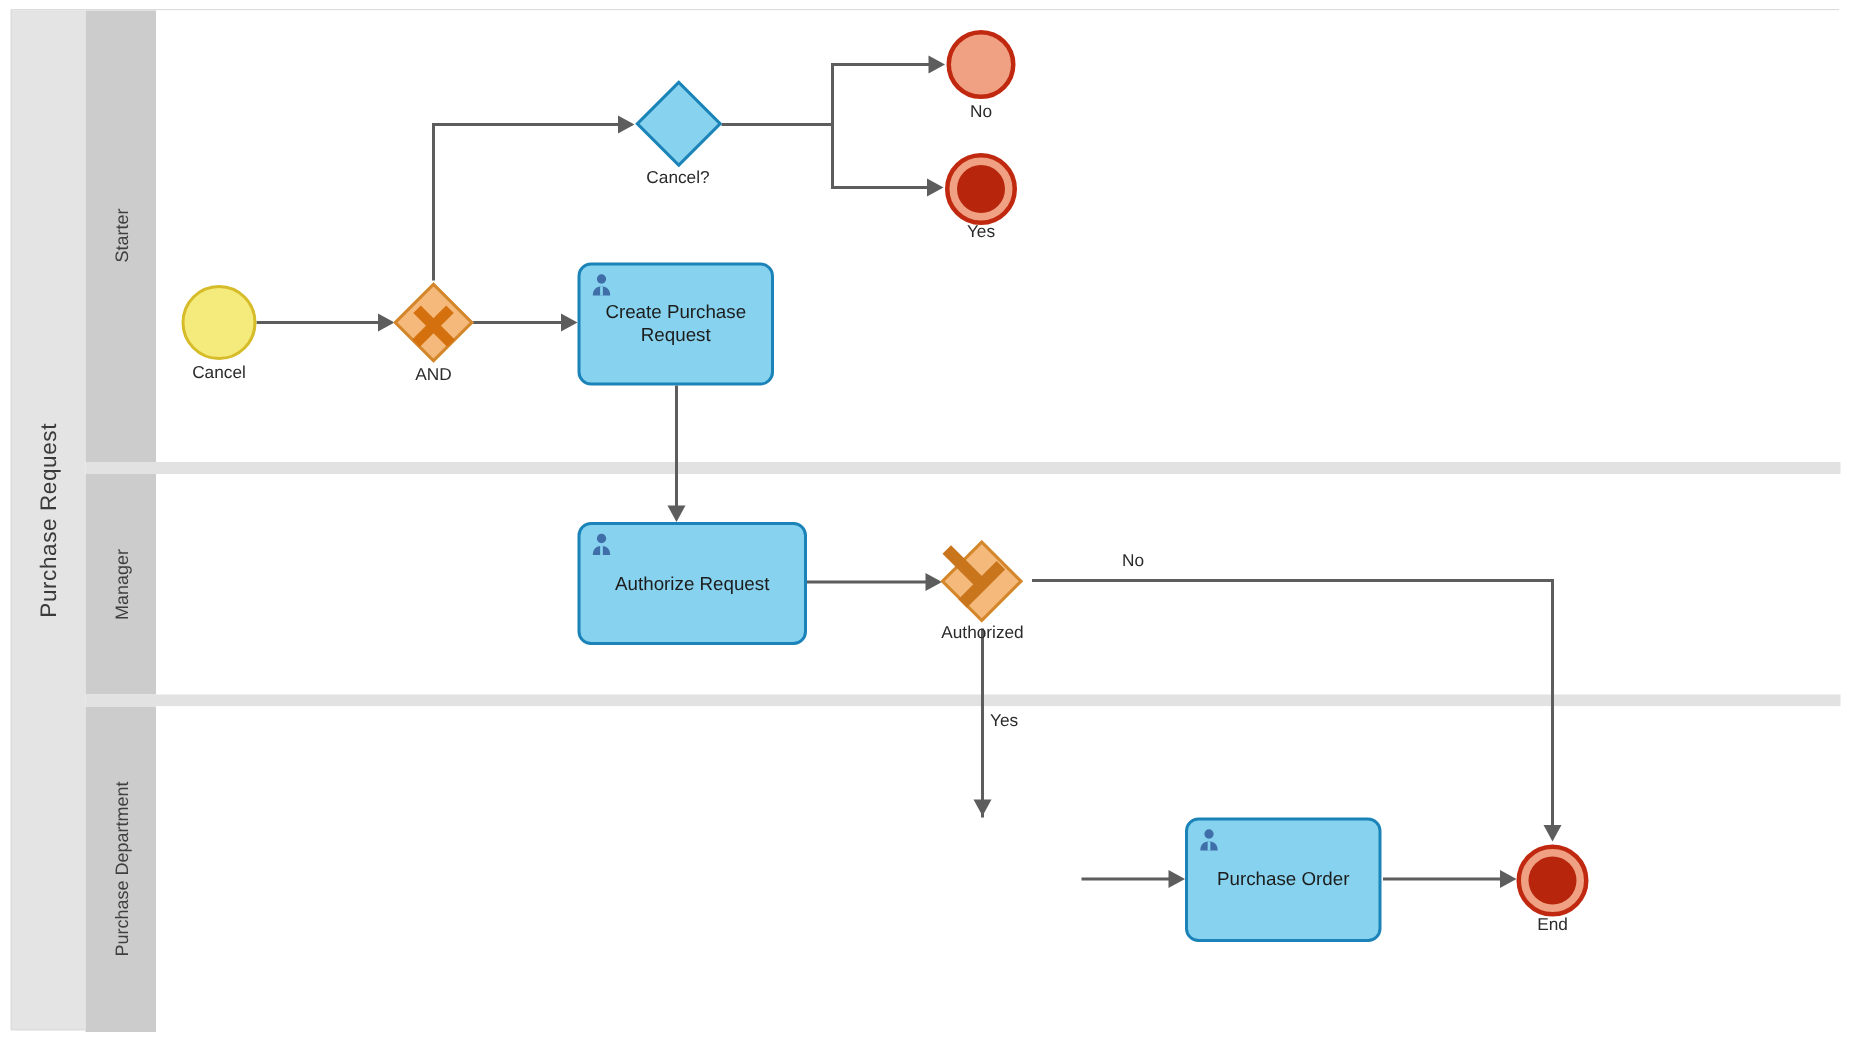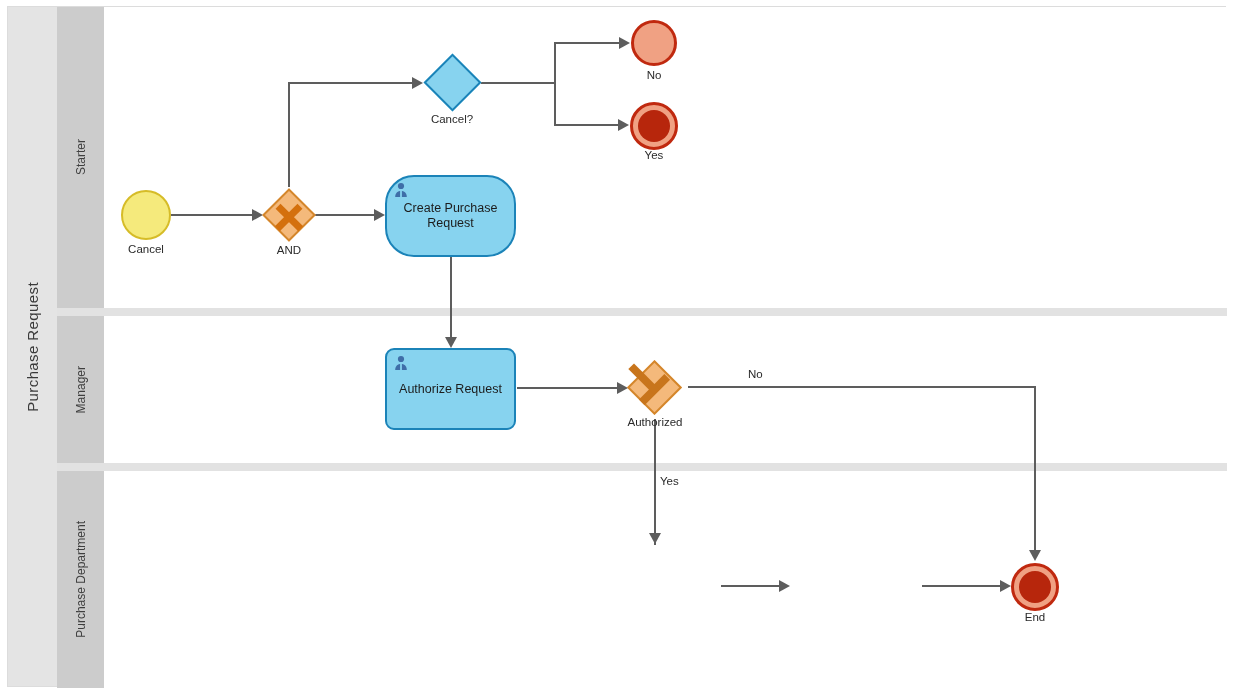--- a/index.html
+++ b/index.html
@@ -153,44 +153,52 @@
   <div class="elabel" style="left:412px;top:113px;width:80px;text-align:center;">Cancel?</div>
 
   <div class="shape ev ev-end-plain" style="left:631px;top:20px;width:46px;height:46px;"></div>
   <div class="elabel" style="left:624px;top:69px;width:60px;">No</div>
 
   <div class="shape ev ev-end-term" style="left:630px;top:102px;width:48px;height:48px;">
     <div class="inner"></div>
   </div>
   <div class="elabel" style="left:624px;top:149px;width:60px;">Yes</div>
 
-  <div class="shape task" style="left:385px;top:175px;width:131px;height:82px;border-radius:29px;">
+  <div class="shape task" style="left:385px;top:175px;width:131px;height:82px;">
     <svg class="ticon" viewBox="0 0 16 16">
       <circle cx="8" cy="4" r="3.1" fill="#3f6ea8"></circle>
       <path d="M2.2 15 C2.2 10.6 5 9 8 9 C11 9 13.8 10.6 13.8 15 Z" fill="#3f6ea8"></path>
       <rect x="7.1" y="9" width="1.8" height="6" fill="#87d3ef"></rect>
     </svg>
     <span>Create Purchase Request</span>
   </div>
 
-  <div class="shape task" style="left:385px;top:348px;width:131px;height:82px;">
+  <div class="shape task" style="left:385px;top:348px;width:153px;height:82px;">
     <svg class="ticon" viewBox="0 0 16 16">
       <circle cx="8" cy="4" r="3.1" fill="#3f6ea8"></circle>
       <path d="M2.2 15 C2.2 10.6 5 9 8 9 C11 9 13.8 10.6 13.8 15 Z" fill="#3f6ea8"></path>
       <rect x="7.1" y="9" width="1.8" height="6" fill="#87d3ef"></rect>
     </svg>
     <span>Authorize Request</span>
   </div>
 
   <div class="shape gw gw-xor-inc" style="left:635px;top:368px;width:39px;height:39px;">
     <div class="xmark" style="left:15px;top:1px;width:8px;height:36px;"></div>
   <div class="xmark" style="left: -14px; top: 15px; width: 36px; height: 8px;"></div>
     </div>
   <div class="elabel" style="left:610px;top:416px;width:90px;">Authorized</div>
 
 
+  <div class="shape task" style="left:790px;top:545px;width:131px;height:83px;">
+    <svg class="ticon" viewBox="0 0 16 16">
+      <circle cx="8" cy="4" r="3.1" fill="#3f6ea8"></circle>
+      <path d="M2.2 15 C2.2 10.6 5 9 8 9 C11 9 13.8 10.6 13.8 15 Z" fill="#3f6ea8"></path>
+      <rect x="7.1" y="9" width="1.8" height="6" fill="#87d3ef"></rect>
+    </svg>
+    <span>Purchase Order</span>
+  </div>
 
   <div class="shape ev ev-end-term" style="left:1011px;top:563px;width:48px;height:48px;">
     <div class="inner"></div>
   </div>
   <div class="elabel" style="left:1005px;top:611px;width:60px;">End</div>
 
 </div>
 
 </body></html>

